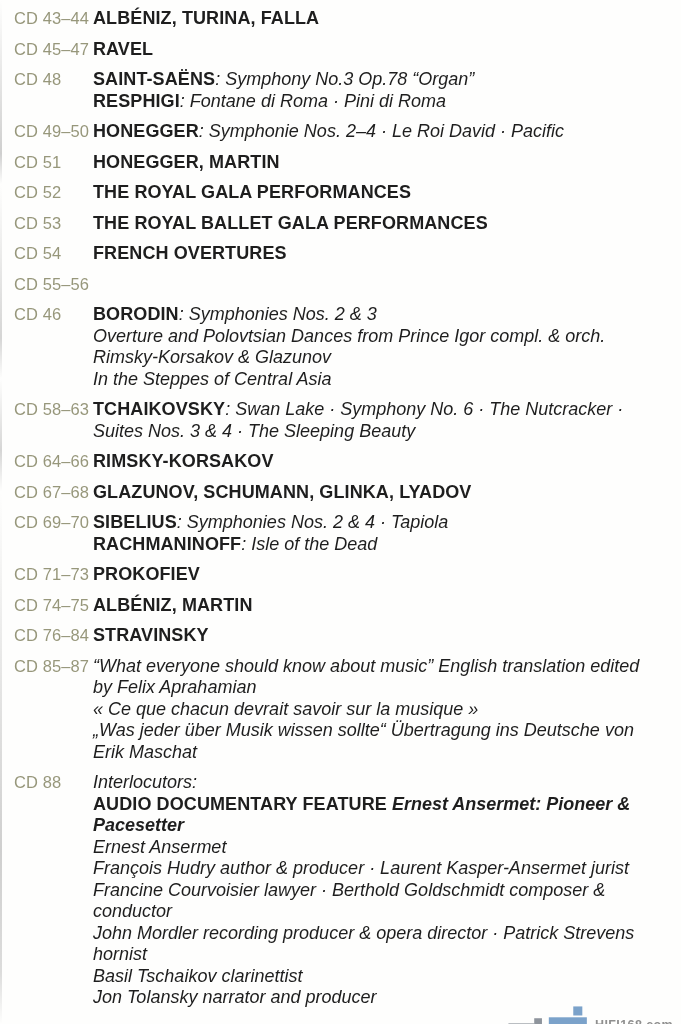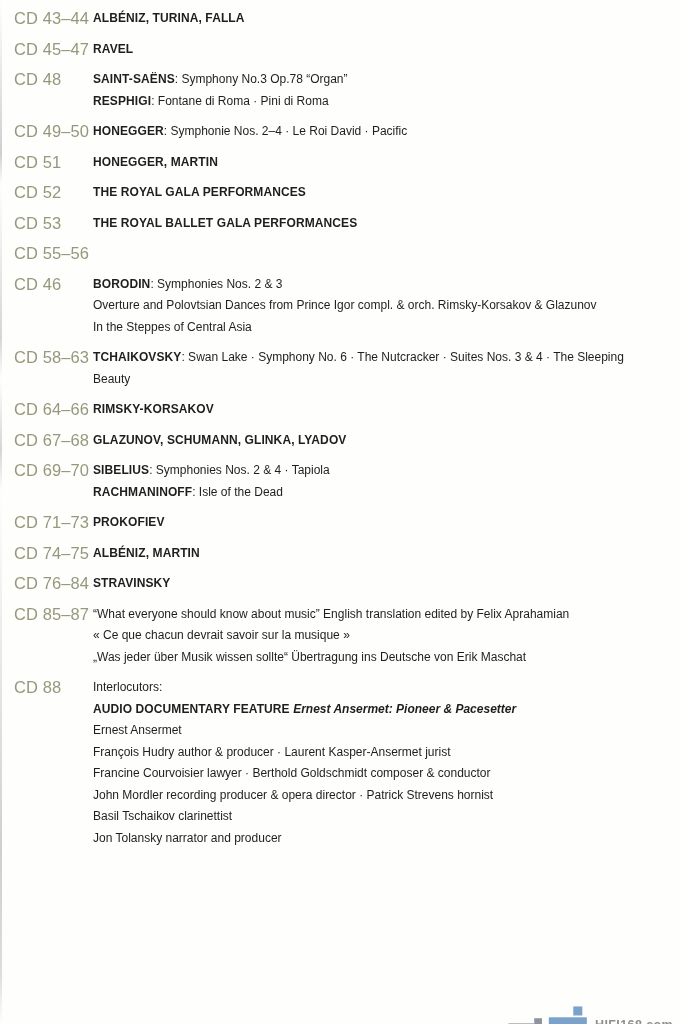--- a/index.html
+++ b/index.html
@@ -40,25 +40,25 @@
   .cd{
     flex:0 0 79px;
     color:#97977b;
     font-size:16.5px;
     line-height:21.5px;
     white-space:nowrap;
     letter-spacing:.1px;
   }
   .content{
     width:570px;
-    font-size:12px;
+    font-size:18px;
     line-height:21.5px;
   }
   .line{min-height:21.5px;}
-  .seg-r{font-weight:400;}
+  .seg-r{font-weight:400;font-style:italic;}
   .seg-b{font-weight:700;letter-spacing:.1px;}
   .seg-bi{font-weight:700;font-style:italic;}
 
   
   .watermark{
     position:absolute;
     left:505px;top:1000px;
     width:170px;height:66px;
     display:flex;
     align-items:center;
@@ -122,20 +122,26 @@
       </div>
   </div>
 
   <div class="entry">
     <div class="cd">CD 53</div>
     <div class="content">
         <div class="line"><span class="seg-b">THE ROYAL BALLET GALA PERFORMANCES</span></div>
       </div>
   </div>
 
+  <div class="entry">
+    <div class="cd">CD 54</div>
+    <div class="content">
+        <div class="line"><span class="seg-b">FRENCH OVERTURES</span></div>
+      </div>
+  </div>
 
   <div class="entry">
     <div class="cd">CD 55–56</div>
   </div>
 
   <div class="entry">
     <div class="cd">CD 46</div>
     <div class="content">
         <div class="line"><span class="seg-b">BORODIN</span><span class="seg-r">: Symphonies Nos. 2 &amp; 3</span></div>
         <div class="line"><span class="seg-r">Overture and Polovtsian Dances from Prince Igor compl. &amp; orch. Rimsky-Korsakov &amp; Glazunov</span></div>

